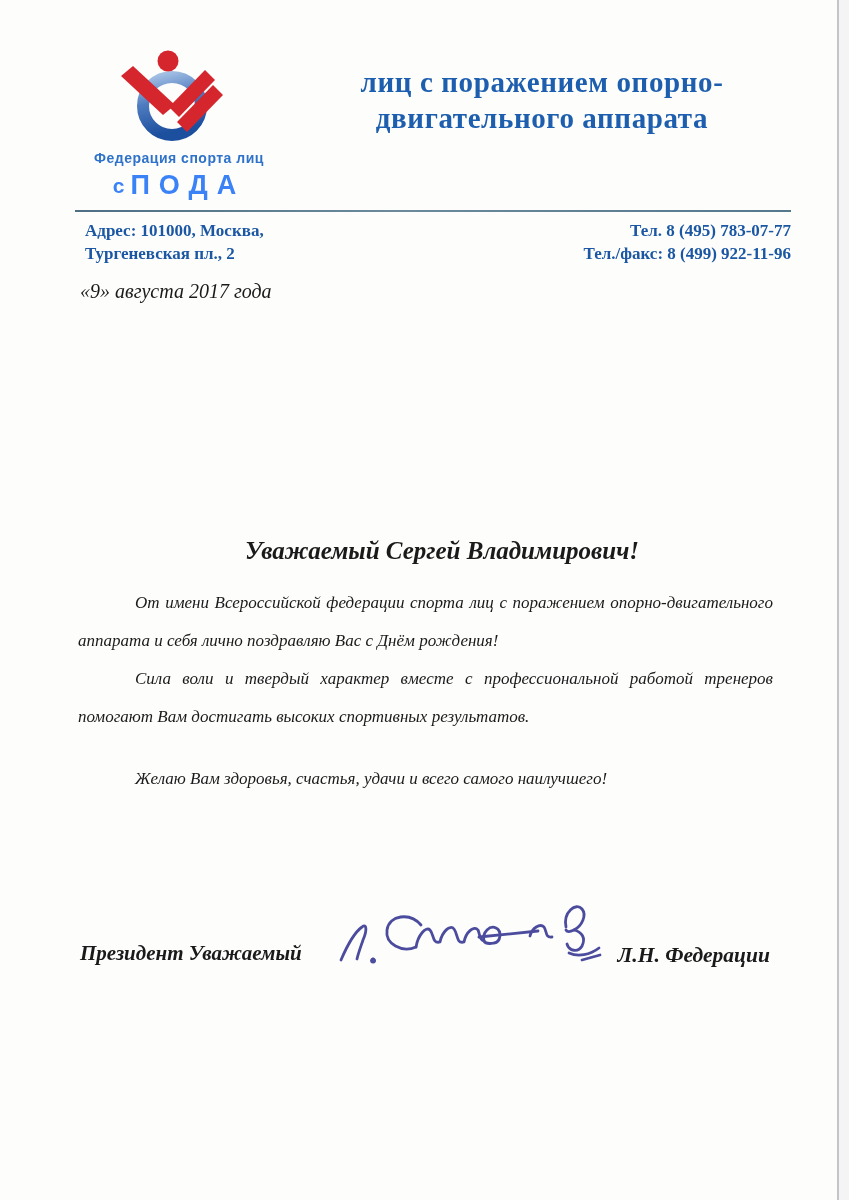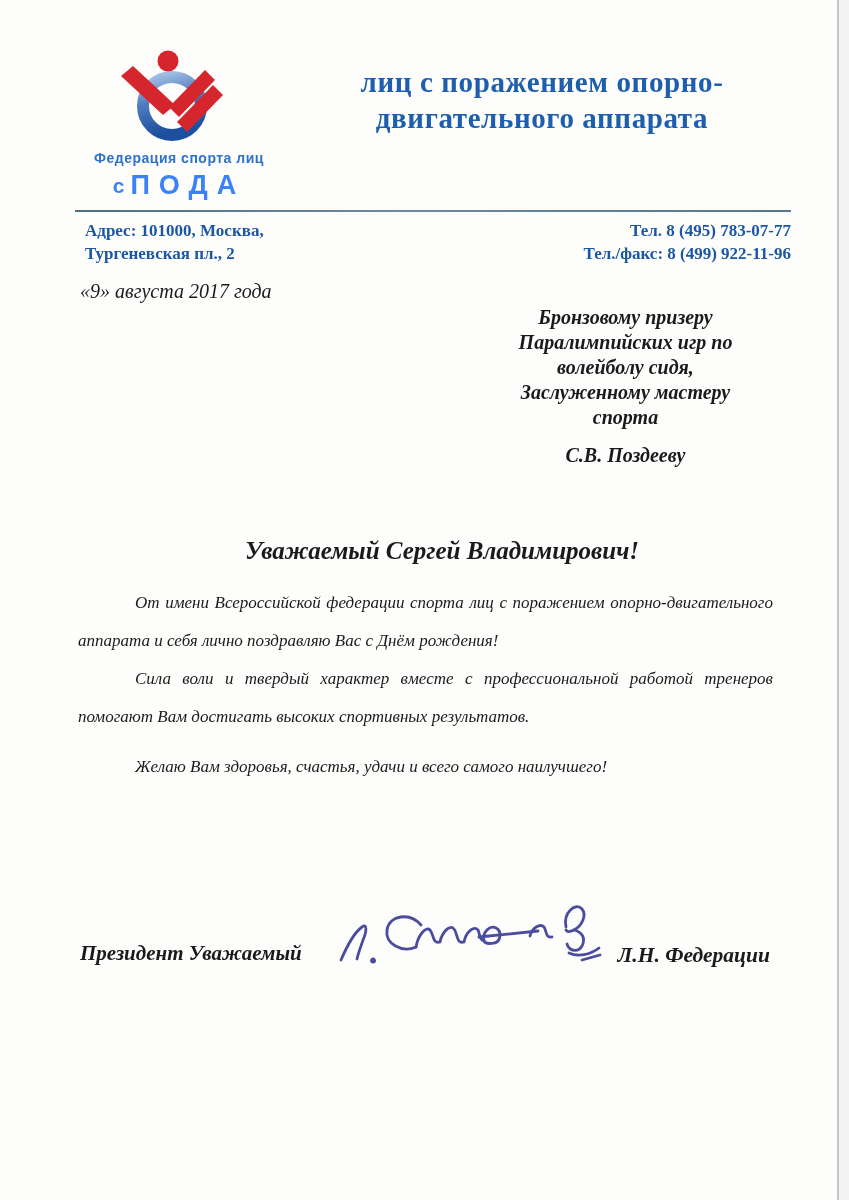--- a/index.html
+++ b/index.html
@@ -53,21 +53,21 @@
   .recipient .name{margin-top:13px;}
   .salutation{
     position:absolute;left:245px;top:537px;
     font-weight:bold;font-style:italic;font-size:25px;
   }
   .body-text{
     position:absolute;left:78px;top:584px;width:695px;
     font-style:italic;font-size:17px;line-height:38px;
   }
   .body-text p{margin:0;text-indent:57px;text-align:justify;text-align-last:left;}
-  .body-text p.no-justify{text-align:left;margin-top:12px;}
+  .body-text p.no-justify{text-align:left;margin-top:24px;}
   .sig-title{
     position:absolute;left:80px;top:941px;
     font-weight:bold;font-style:italic;font-size:21px;white-space:nowrap;
   }
   .sig-name{
     position:absolute;right:79px;top:943px;
     font-weight:bold;font-style:italic;font-size:21.5px;white-space:nowrap;
   }
   .sig-scrawl{position:absolute;left:333px;top:896px;}
   
@@ -109,28 +109,20 @@
     <div>Адрес: 101000, Москва,</div>
     <div>Тургеневская пл., 2</div>
   </div>
   <div class="phones">
     <div>Тел. 8 (495) 783-07-77</div>
     <div>Тел./факс: 8 (499) 922-11-96</div>
   </div>
 
   <div class="date-line">«9» августа 2017 года</div>
 
-  <div class="recipient">
-    <div>Бронзовому призеру</div>
-    <div>Паралимпийских игр по</div>
-    <div>волейболу сидя,</div>
-    <div>Заслуженному мастеру</div>
-    <div>спорта</div>
-    <div class="name">С.В. Поздееву</div>
-  </div>
 
   <div class="salutation">Уважаемый Сергей Владимирович!</div>
 
   <div class="body-text">
     <p>От имени Всероссийской федерации спорта лиц с поражением опорно-двигательного аппарата и себя лично поздравляю Вас с Днём рождения!</p>
     <p>Сила воли и твердый характер вместе с профессиональной работой тренеров помогают Вам достигать высоких спортивных результатов.</p>
     <p class="no-justify">Желаю Вам здоровья, счастья, удачи и всего самого наилучшего!</p>
   </div>
 
   <div class="sig-title">Президент Уважаемый</div>

